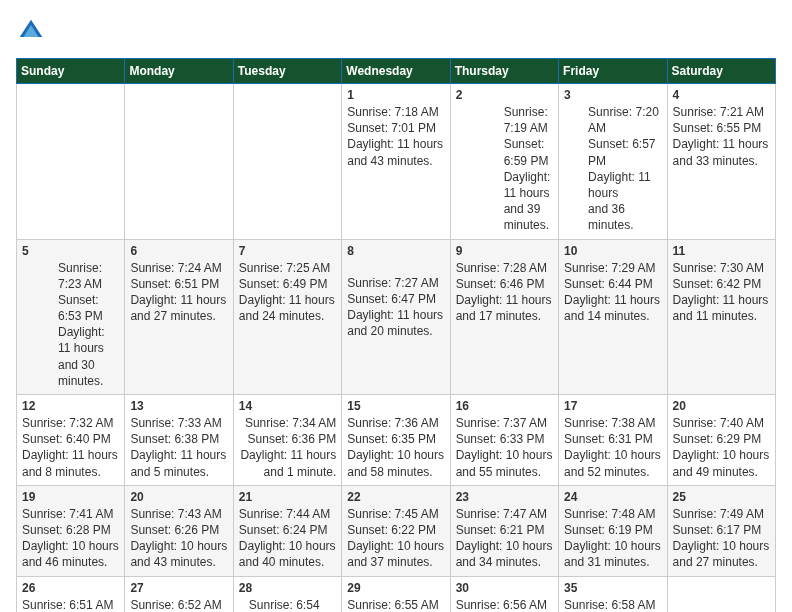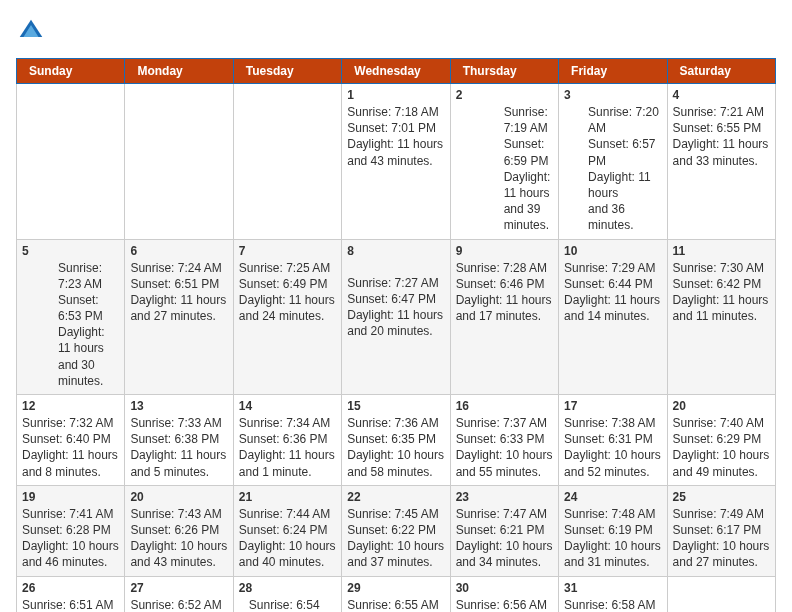--- a/index.html
+++ b/index.html
@@ -44,25 +44,25 @@
     .subtitle {
       font-size: 14px;
       color: #555;
     }
     .calendar {
       width: 100%;
       border-collapse: collapse;
       border: 1px solid #ccc;
     }
     .calendar th {
-      background-color: #c2410c;
+      background-color: #14532d;
       color: #fff;
       font-size: 12px;
       font-weight: bold;
-      padding: 5px 12px;
+      padding: 5px 4px;
       text-align: left;
       border: 1px solid #1a6bb5;
     }
     .calendar td {
       width: calc(100% / 7);
       vertical-align: top;
       border: 1px solid #ccc;
       padding: 4px 5px 5px 5px;
       font-size: 9.5px;
       color: #333;
@@ -214,21 +214,21 @@
         </td>
         <td>
           <span class="day-num">13</span>
           <div class="day-info" style="white-space: pre-line;">Sunrise: 7:33 AM
 Sunset: 6:38 PM
 Daylight: 11 hours
 and 5 minutes.</div>
         </td>
         <td>
           <span class="day-num">14</span>
-          <div class="day-info" style="white-space: pre-line;">Sunrise: 7:34 AM
+          <div class="day-info" style="white-space: pre-line; text-align: right;">Sunrise: 7:34 AM
 Sunset: 6:36 PM
 Daylight: 11 hours
 and 1 minute.</div>
         </td>
         <td>
           <span class="day-num">15</span>
           <div class="day-info" style="white-space: pre-line;">Sunrise: 7:36 AM
 Sunset: 6:35 PM
 Daylight: 10 hours
 and 58 minutes.</div>
@@ -336,21 +336,21 @@
 and 16 minutes.</div>
         </td>
         <td>
           <span class="day-num">30</span>
           <div class="day-info" style="white-space: pre-line;">Sunrise: 6:56 AM
 Sunset: 5:10 PM
 Daylight: 10 hours
 and 13 minutes.</div>
         </td>
         <td>
-          <span class="day-num">31</span>
+          <span class="day-num">35</span>
           <div class="day-info" style="white-space: pre-line;">Sunrise: 6:58 AM
 Sunset: 5:08 PM
 Daylight: 10 hours
 and 10 minutes.</div>
         </td>
         <td class="empty-cell"></td>
       </tr>
     </tbody>
 </table>
 

